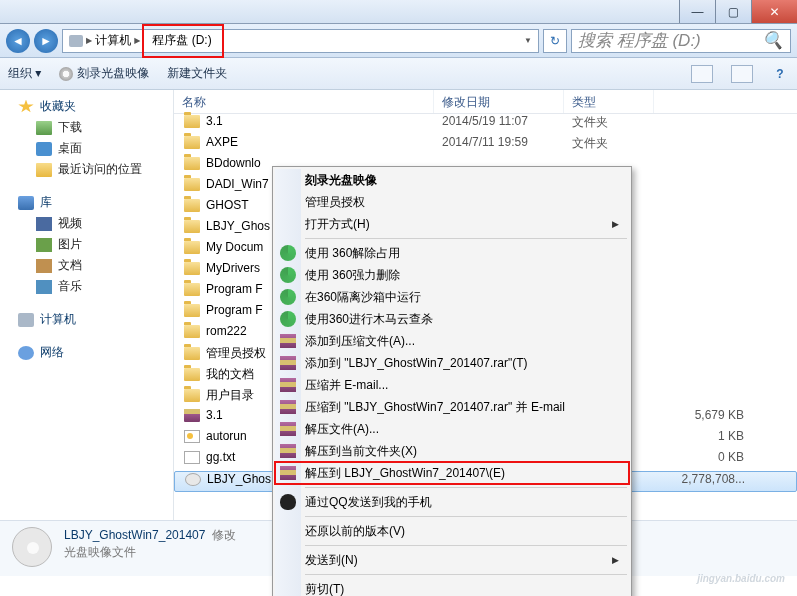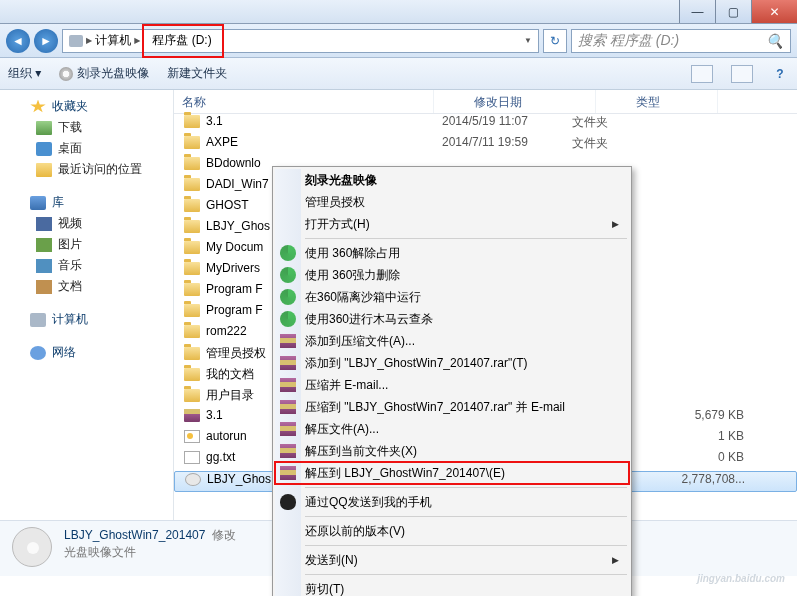--- a/index.html
+++ b/index.html
@@ -11,44 +11,44 @@
 .win-btn.close { background: linear-gradient(#e67a6e, #c84a3b); color: #fff; width: 46px; }
 
 
 .addr-row { height: 34px; background: linear-gradient(#e7f0fb, #d5e4f5); display: flex; align-items: center; padding: 0 6px; gap: 4px; border-bottom: 1px solid #a8bcd4; }
 .navbtn { width: 24px; height: 24px; border-radius: 50%; background: radial-gradient(#5aa0e0, #2a6bb0); display: flex; align-items: center; justify-content: center; color: #fff; font-size: 12px; }
 .addr-box { flex: 1; height: 24px; background: #fff; border: 1px solid #8aa3c0; display: flex; align-items: center; font-size: 12px; position: relative; }
 .crumb { padding: 0 6px; display: flex; align-items: center; gap: 3px; height: 100%; }
 .crumb .sep { color: #555; font-size: 8px; }
 .highlight-red { border: 2px solid #e11; position: absolute; pointer-events: none; }
 .refresh-box { width: 24px; height: 24px; background: #fff; border: 1px solid #8aa3c0; display: flex; align-items: center; justify-content: center; color: #2a6bb0; font-size: 12px; }
-.search-box { width: 220px; height: 24px; background: #fff; border: 1px solid #8aa3c0; display: flex; align-items: center; padding: 0 6px; font-size: 14px; color: #888; font-style: italic; }
+.search-box { width: 220px; height: 24px; background: #fff; border: 1px solid #8aa3c0; display: flex; align-items: center; padding: 0 6px; font-size: 17px; color: #888; font-style: italic; }
 
 
 .toolbar { height: 32px; background: linear-gradient(#f2f7fd, #e1ebf7); border-bottom: 1px solid #c0cfde; display: flex; align-items: center; font-size: 12px; padding: 0 8px; gap: 18px; color: #1a2f4a; }
 .toolbar .tbtn { display: flex; align-items: center; gap: 4px; }
 .toolbar .spacer { flex: 1; }
 .viewicon { width: 22px; height: 18px; border: 1px solid #a0b4cc; background: #f4f8fd; }
 
 
 .main { display: flex; height: 430px; }
 .nav { width: 174px; border-right: 1px solid #e0e6ec; padding: 6px 0; font-size: 12px; overflow: hidden; }
 .nav .group { margin-bottom: 12px; }
-.nav .ghead { display: flex; align-items: center; gap: 6px; padding: 2px 8px 2px 18px; color: #0a3a6a; margin-left: 12px; }
+.nav .ghead { display: flex; align-items: center; gap: 6px; padding: 2px 8px 2px 18px; color: #0a3a6a; }
 .nav .gitem { display: flex; align-items: center; gap: 6px; padding: 2px 8px 2px 36px; color: #222; }
 .nav .ic { width: 16px; height: 14px; }
 .ic-star { background: #f5c040; clip-path: polygon(50% 0,61% 35%,98% 35%,68% 57%,79% 91%,50% 70%,21% 91%,32% 57%,2% 35%,39% 35%); }
 .ic-lib { background: linear-gradient(#6aa0e0,#3a70b0); border-radius: 2px; }
 .ic-comp { background: #aab8c8; border-radius: 2px; }
 .ic-net { background: #6aa0e0; border-radius: 50%; }
 .ic-fold-s { background: linear-gradient(#f8dc8a, #e8b840); border-radius: 1px; }
 .ic-desk { background: #4a90d0; border-radius:2px; }
 
 .content { flex: 1; position: relative; }
-.colhead { height: 24px; border-bottom: 1px solid #e4e8ee; display: flex; font-size: 12px; color: #3a5a8a; gap: 32px; }
+.colhead { height: 24px; border-bottom: 1px solid #e4e8ee; display: flex; font-size: 12px; color: #3a5a8a; }
 .colhead div { padding: 4px 8px; border-right: 1px solid #eef2f6; }
 .ch-name { width: 260px; } .ch-date { width: 130px; } .ch-type { width: 90px; } .ch-size { width: 100px; text-align: right; }
 
 .items { font-size: 12px; }
 .row { display: flex; align-items: flex-start; height: 21px; }
 .row .c-name { width: 260px; padding-left: 10px; display: flex; align-items: center; gap: 6px; }
 .row .c-date { width: 130px; color: #555; padding-left: 8px; }
 .row .c-type { width: 90px; color: #555; padding-left: 8px; }
 .row .c-size { width: 100px; text-align: right; color: #555; padding-right: 10px; }
 .row.sel { background: linear-gradient(#e4f1fd, #cce4fb); border: 1px solid #7ab0e4; border-radius: 2px; }
@@ -161,26 +161,26 @@
         </div>
       <div class="gitem">
           <span class="ic" style="background:#4a6aa0;"></span>
           <span>视频</span>
         </div>
       <div class="gitem">
           <span class="ic" style="background:#6aa04a;"></span>
           <span>图片</span>
         </div>
       <div class="gitem">
+          <span class="ic" style="background:#c09050;"></span>
+          <span>文档</span>
+        </div>
+      <div class="gitem">
           <span class="ic" style="background:#5090c0;"></span>
           <span>音乐</span>
-        </div>
-      <div class="gitem">
-          <span class="ic" style="background:#c09050;"></span>
-          <span>文档</span>
         </div>
     </div>
     <div class="group">
       <div class="ghead">
           <span class="ic ic-comp"></span>
           <span>计算机</span>
         </div>
     </div>
     <div class="group">
       <div class="ghead">

